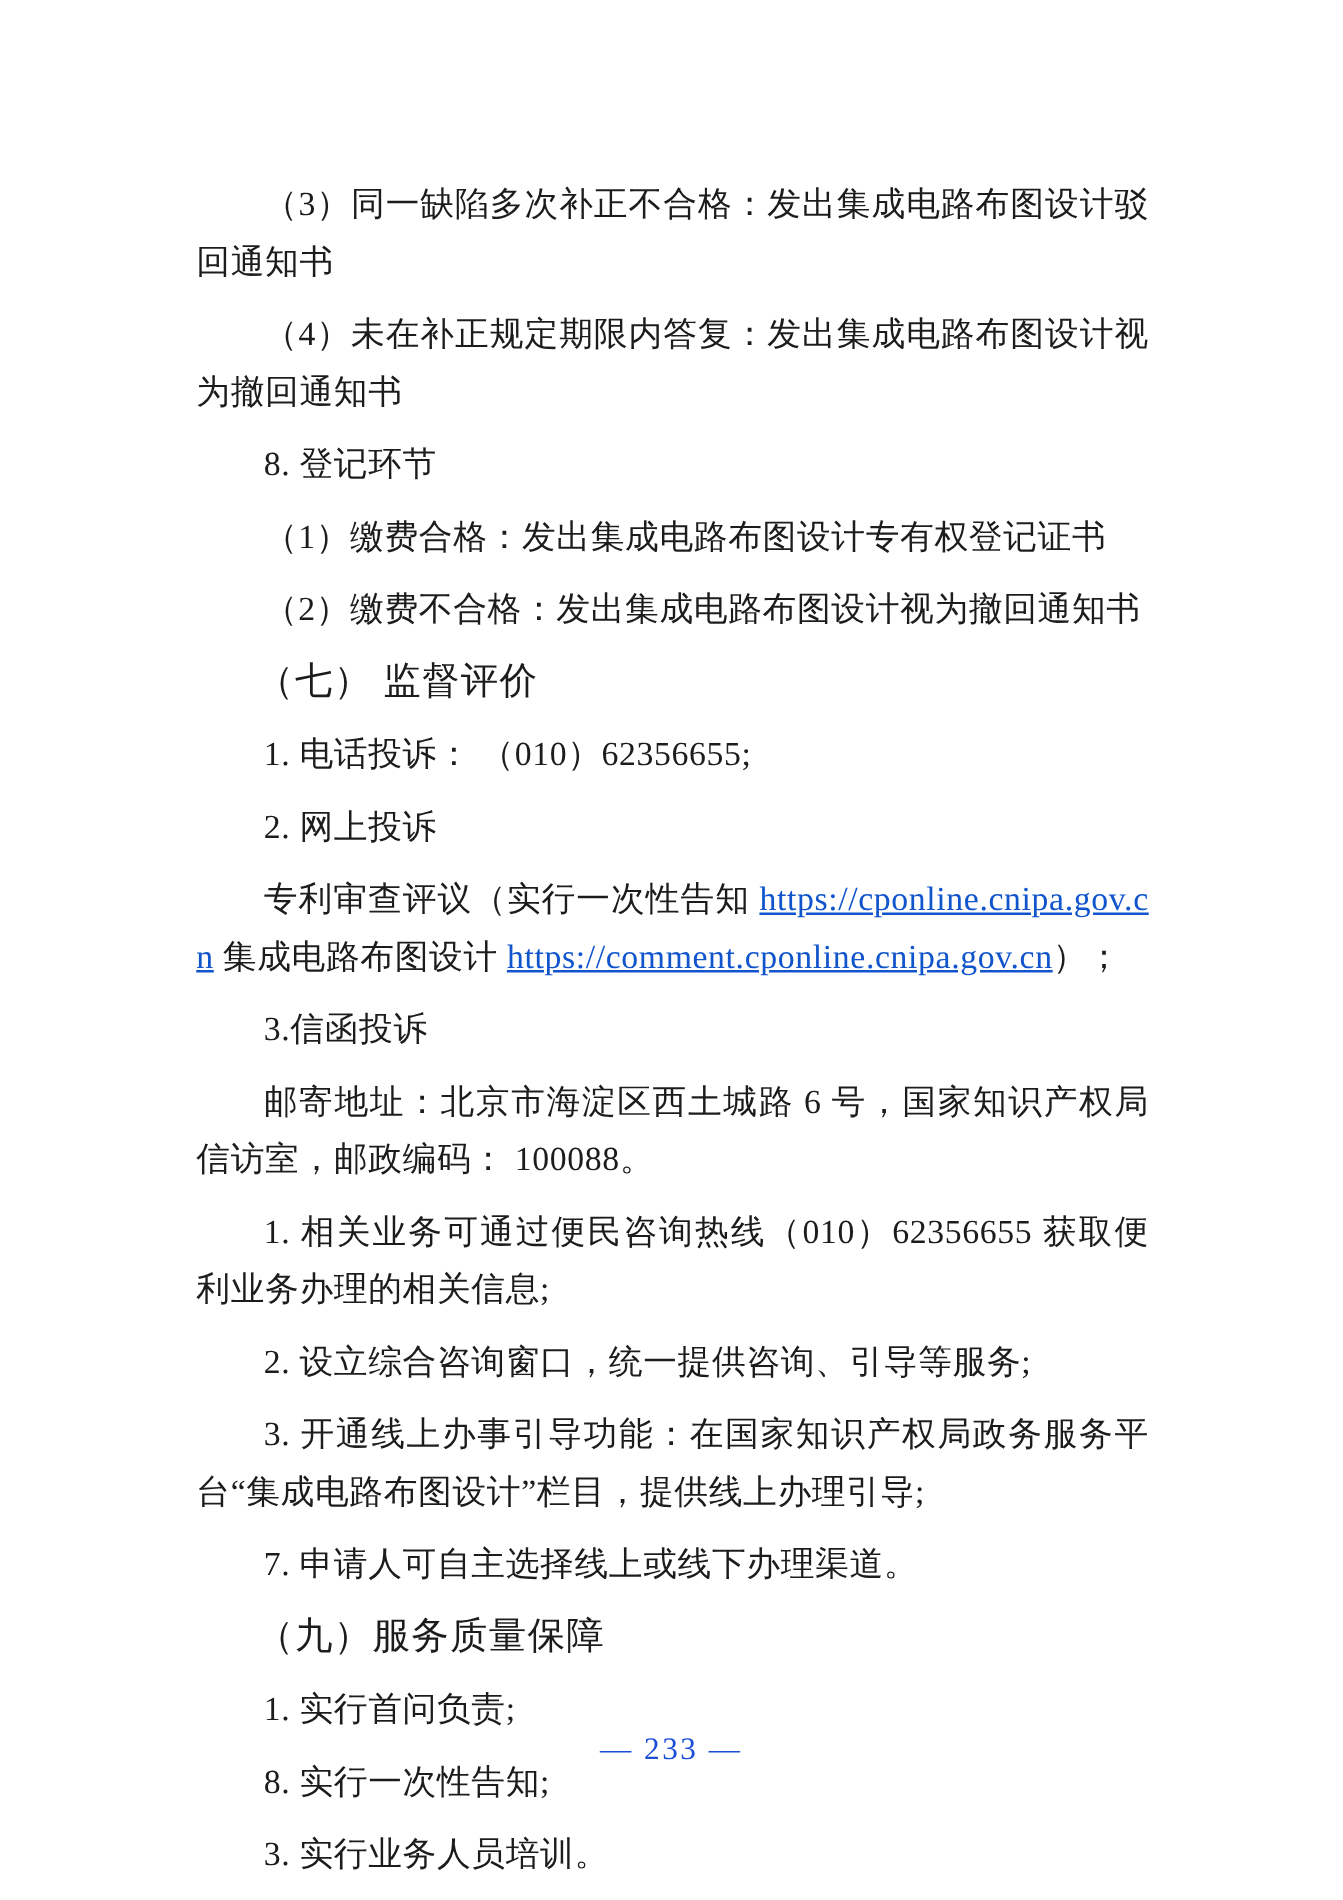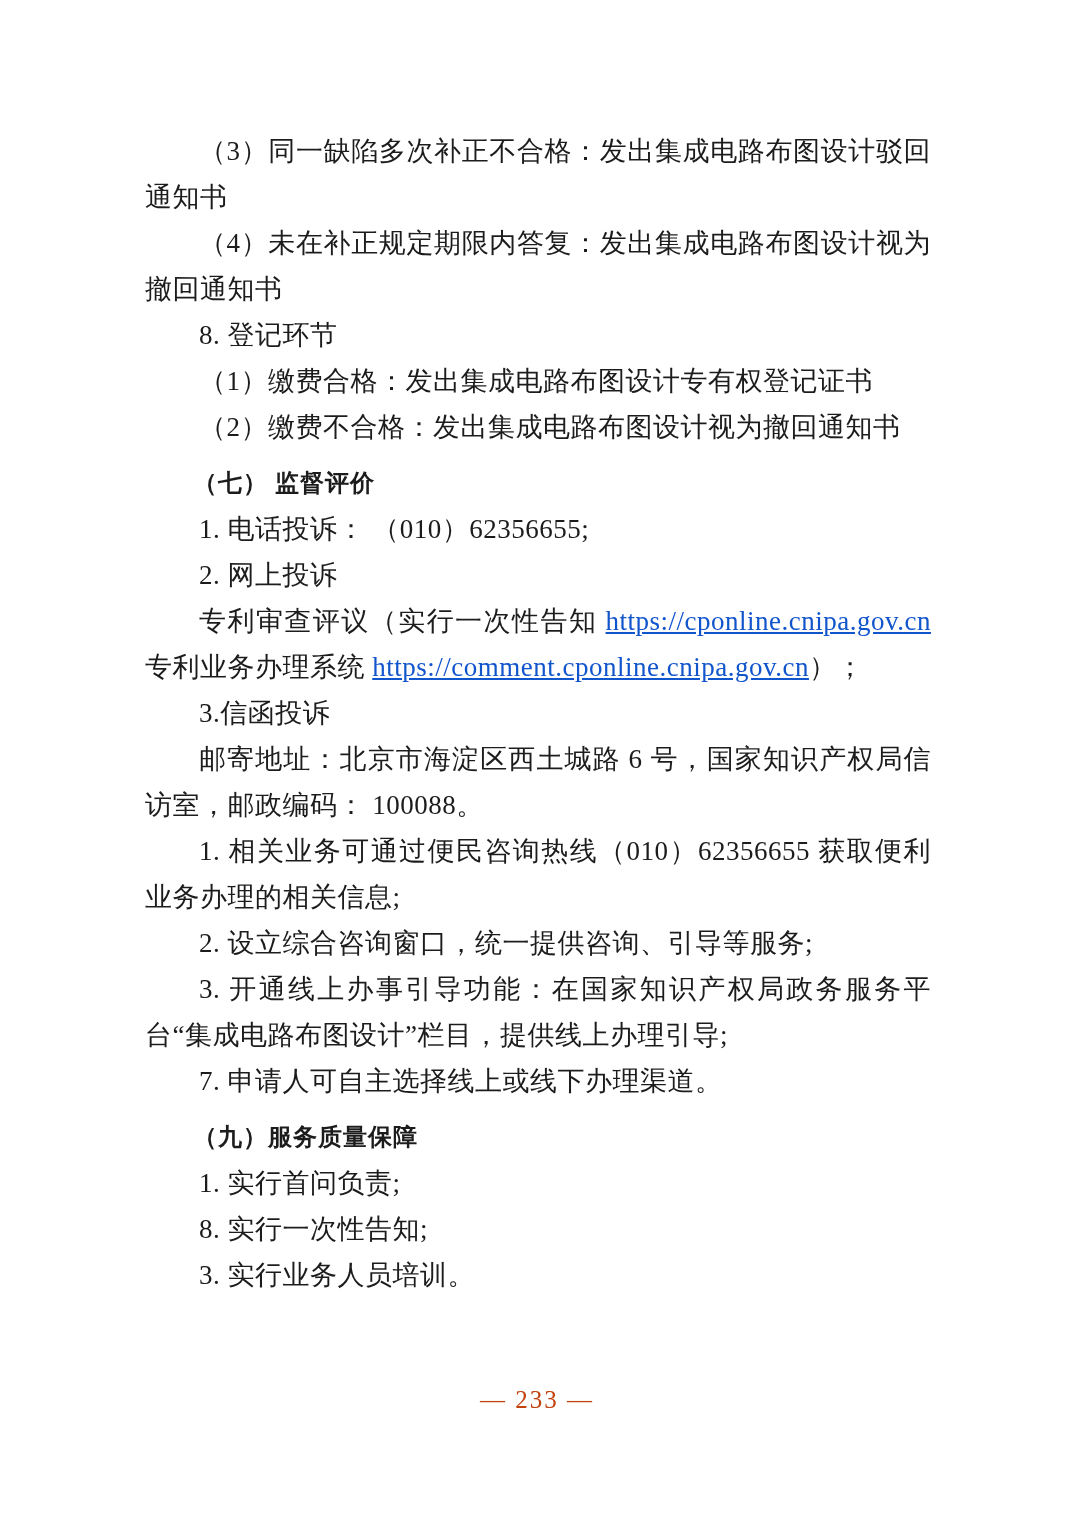--- a/index.html
+++ b/index.html
@@ -16,70 +16,70 @@
     font-family: "Liberation Serif", "DejaVu Serif", serif;
     overflow: hidden;
   }
   .content {
     position: absolute;
     left: 145px;
     top: 128px;
     width: 786px;
   }
   p.body {
-    margin: 0;
+    margin: 12px;
     font-size: 27px;
     line-height: 46px;
     letter-spacing: 0.5px;
     text-align: justify;
     text-indent: 2em;
     font-weight: 400;
   }
   p.heading {
     margin: 10px 0 0 0;
-    font-size: 24px;
+    font-size: 30px;
     line-height: 46px;
     letter-spacing: 1px;
     text-indent: 2em;
-    font-weight: 700;
+    font-weight: 400;
   }
   a.doc-link {
     color: #1155CC;
     text-decoration: underline;
     word-break: break-all;
     cursor: pointer;
   }
   .footer {
     position: absolute;
     left: 0;
     top: 1386px;
     width: 100%;
     text-align: center;
     font-size: 25px;
     letter-spacing: 2px;
-    color: #c2410c;
+    color: #1d4ed8;
   }
 </style>
 </head>
 <body>
 
 <div class="page">
   <div class="content">
 
     <p class="body">（3）同一缺陷多次补正不合格：发出集成电路布图设计驳回通知书</p>
     <p class="body">（4）未在补正规定期限内答复：发出集成电路布图设计视为撤回通知书</p>
     <p class="body">8. 登记环节</p>
     <p class="body">（1）缴费合格：发出集成电路布图设计专有权登记证书</p>
     <p class="body">（2）缴费不合格：发出集成电路布图设计视为撤回通知书</p>
 
     <p class="heading">（七） 监督评价</p>
     <p class="body">1. 电话投诉： （010）62356655;</p>
     <p class="body">2. 网上投诉</p>
 
-    <p class="body"><span>专利审查评议（实行一次性告知 </span><a class="doc-link">https://cponline.cnipa.gov.cn</a><span> 专利业务办理系统 </span><a class="doc-link">https://comment.cponline.cnipa.gov.cn</a><span>）；</span></p>
+    <p class="body"><span>专利审查评议（实行一次性告知 </span><a class="doc-link">https://cponline.cnipa.gov.cn</a><span> 集成电路布图设计 </span><a class="doc-link">https://comment.cponline.cnipa.gov.cn</a><span>）；</span></p>
 
     <p class="body">3.信函投诉</p>
     <p class="body">邮寄地址：北京市海淀区西土城路 6 号，国家知识产权局信访室，邮政编码： 100088。</p>
 
     <p class="body">1. 相关业务可通过便民咨询热线（010）62356655 获取便利业务办理的相关信息;</p>
     <p class="body">2. 设立综合咨询窗口，统一提供咨询、引导等服务;</p>
     <p class="body">3. 开通线上办事引导功能：在国家知识产权局政务服务平台“集成电路布图设计”栏目，提供线上办理引导;</p>
     <p class="body">7. 申请人可自主选择线上或线下办理渠道。</p>
 
     <p class="heading">（九）服务质量保障</p>

